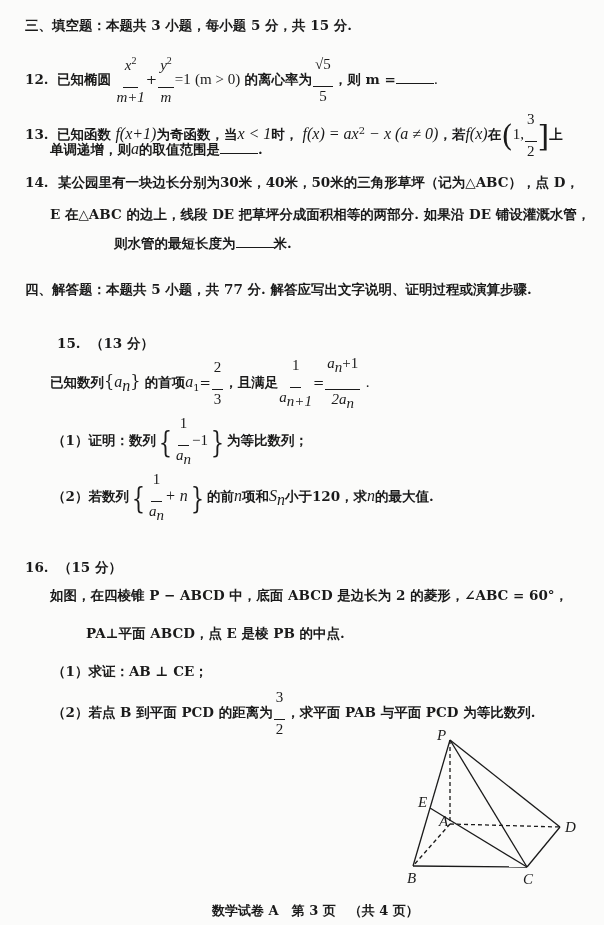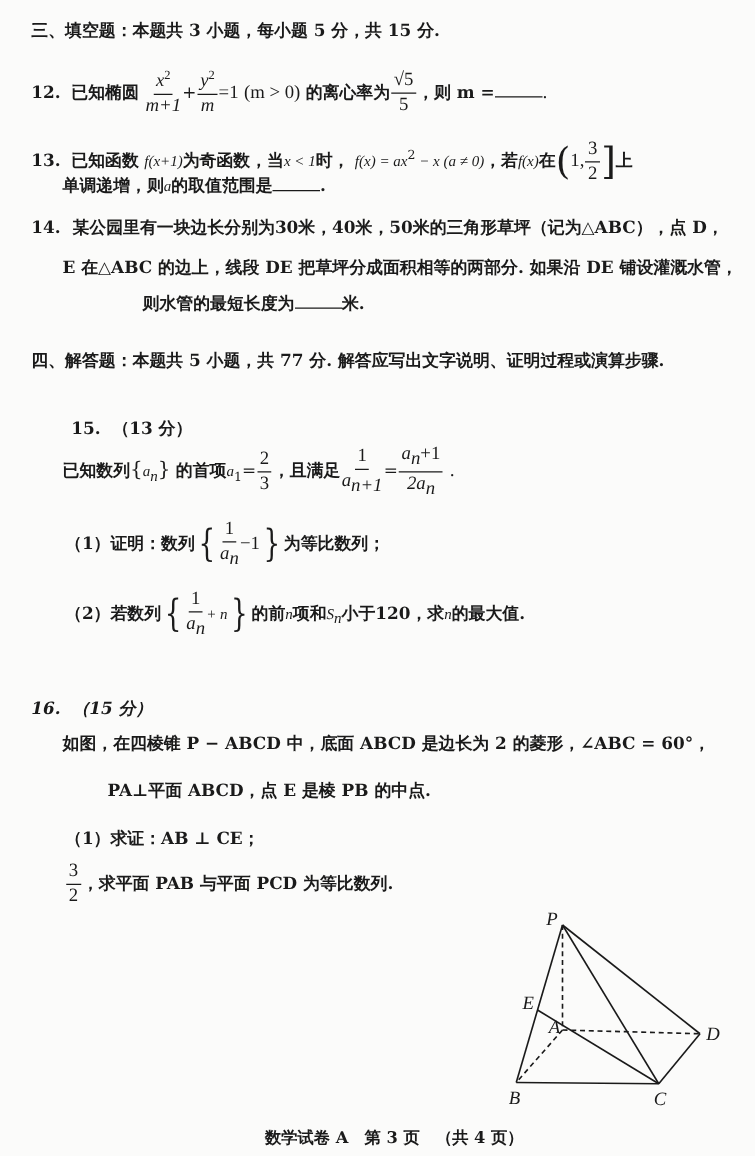--- a/index.html
+++ b/index.html
@@ -2,24 +2,24 @@
 <html><head>
 <meta charset="utf-8">
 <style>
   html, body { margin:0; padding:0; }
   body {
     width:604px; height:925px; background:#fbfbfa; position:relative; overflow:hidden;
     font-family:"DejaVu Serif", "Liberation Serif", serif; color:#1a1a1a;
   }
   .line { position:absolute; left:0; white-space:nowrap; font-size:13.5px; line-height:18px; }
   .b { font-weight:bold; }
-  .it { font-style:italic; font-family:"Liberation Serif", serif; font-size:12px; }
+  .it { font-style:italic; font-family:"Liberation Serif", serif; font-size:16px; }
   .num { font-family:"Liberation Serif", serif; font-size:15px; }
   .frac { display:inline-flex; flex-direction:column; align-items:center; vertical-align:middle; margin:0 1px; line-height:1; }
-  .frac .n { padding:0 2px 2px; border-bottom:1px solid #1a1a1a; font-family:"Liberation Serif", serif; font-size:15px; }
+  .frac .n { padding:0 2px 14px; border-bottom:1px solid #1a1a1a; font-family:"Liberation Serif", serif; font-size:15px; }
   .frac .d { padding-top:2px; font-family:"Liberation Serif", serif; font-size:15px; }
   .frac .it { font-size:15px; }
   sup, sub { font-size:10px; }
   .blank { display:inline-block; border-bottom:1px solid #1a1a1a; width:38px; height:12px; vertical-align:baseline; }
   .brace { font-family:"DejaVu Serif", serif; font-size:30px; font-weight:normal; vertical-align:middle; line-height:1; transform:scaleX(0.7); display:inline-block; }
   .bracket { font-size:30px; vertical-align:middle; line-height:1; font-weight:normal; display:inline-block; }
   #figure { position:absolute; left:395px; top:725px; }
 </style>
 </head>
 <body>
@@ -90,29 +90,29 @@
       <span class="d"><span class="it">a</span><sub class="it">n</sub></span>
     </span><span class="num">−1</span><span class="brace">}</span><span class="b">为等比数列；</span>
 </div>
 <div class="line" style="top:472px;left:52px;">
   <span class="b">（2）若数列</span><span class="brace">{</span><span class="frac">
       <span class="n">1</span>
       <span class="d"><span class="it">a</span><sub class="it">n</sub></span>
     </span><span class="it">+ n</span><span class="brace">}</span><span class="b">的前</span><span class="it">n</span><span class="b">项和</span><span class="it">S</span><sub class="it">n</sub><span class="b">小于120，求</span><span class="it">n</span><span class="b">的最大值.</span>
 </div>
 
-<div class="line b" style="top:558px;left:25px;font-style:italic;">
+<div class="line b" style="top:558px;left:25px;">
   <span>16.</span>&nbsp;
   <span>（15 分）</span>
 </div>
 <div class="line b" style="top:586px;left:50px;text-align:right;">如图，在四棱锥 P − ABCD 中，底面 ABCD 是边长为 2 的菱形，∠ABC = 60°，</div>
 <div class="line b" style="top:624px;left:50px;margin-left:36px;">PA⊥平面 ABCD，点 E 是棱 PB 的中点.</div>
 <div class="line b" style="top:662px;left:52px;">（1）求证：AB ⊥ CE；</div>
 <div class="line" style="top:690px;left:52px;">
-  <span class="frac">
+  <span class="b">（2）若点 B 到平面 PCD 的距离为</span><span class="frac">
       <span class="n">3</span>
       <span class="d">2</span>
     </span><span class="b">，求平面 PAB 与平面 PCD 为等比数列.</span>
 </div>
 
 <svg id="figure" width="200" height="165" viewBox="0 0 200 165">
   <g stroke="#1a1a1a" stroke-width="1.3" fill="none">
 
     <line x1="55" y1="15" x2="18" y2="141"></line>
     <line x1="55" y1="15" x2="132" y2="142"></line>

